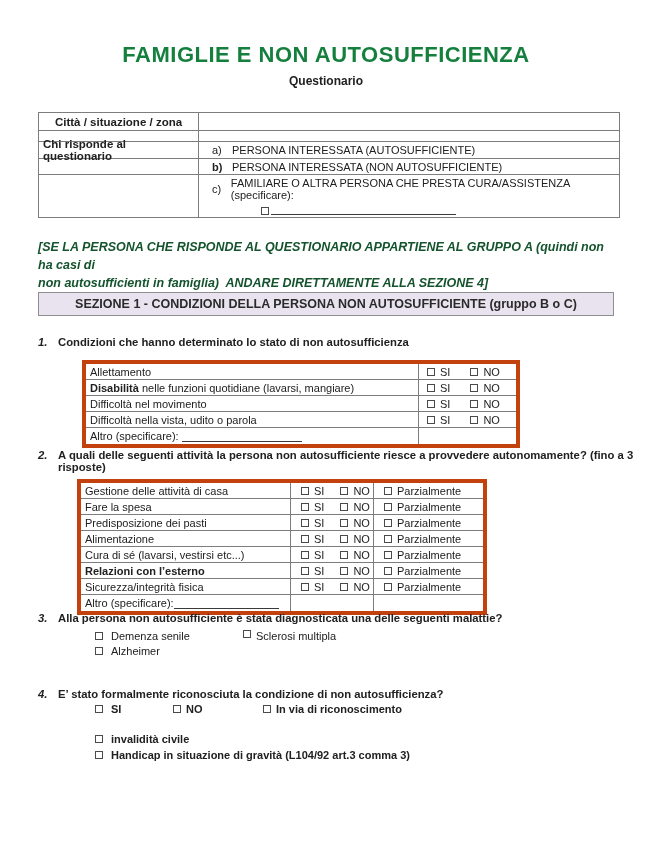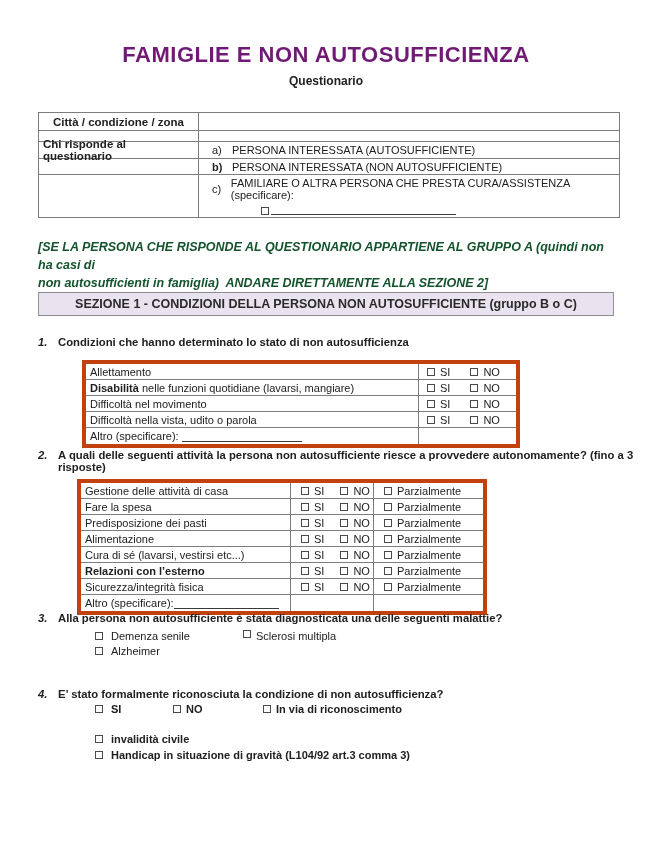--- a/index.html
+++ b/index.html
@@ -2,21 +2,21 @@
 <html><head>
 <meta charset="utf-8">
 <style>
   html,body{margin:0;padding:0;background:#fff;}
   body{width:652px;height:850px;position:relative;overflow:hidden;
        font-family:"Liberation Sans",sans-serif;color:#212121;font-size:11px;}
   .abs{position:absolute;}
   .bold{font-weight:bold;}
   .prew{white-space:pre-wrap;}
 
-  #title{top:42px;left:0;width:652px;text-align:center;font-size:22px;font-weight:bold;letter-spacing:.5px;color:#701a75;}
+  #title{top:42px;left:0;width:652px;text-align:center;font-size:22px;font-weight:bold;letter-spacing:.5px;color:#15803d;}
   #subtitle{top:74px;left:0;width:652px;text-align:center;font-size:12px;font-weight:bold;}
 
   
   #hdr-table{top:112px;left:38px;width:582px;border:1px solid #7d7d7d;box-sizing:border-box;}
   .htr{display:flex;align-items:center;border-bottom:1px solid #7d7d7d;box-sizing:border-box;}
   .htr:last-child{border-bottom:none;}
   .hc1{flex:0 0 160px;border-right:1px solid #7d7d7d;align-self:stretch;display:flex;align-items:center;box-sizing:border-box;padding:0 4px;}
   .hc2{flex:1;padding:0 4px;box-sizing:border-box;}
   .r-city{height:18px;} .r-empty{height:11px;} .r-a{height:17px;} .r-b{height:16px;} .r-c{height:42px;}
   .hc1.center{justify-content:center;}
@@ -78,21 +78,21 @@
 </style>
 </head>
 <body>
 
 <div class="abs" id="title">FAMIGLIE E NON AUTOSUFFICIENZA</div>
 <div class="abs" id="subtitle">Questionario</div>
 
 <div class="abs" id="hdr-table">
   <div class="htr r-city">
     <div class="hc1 center">
-        <span class="hlabel">Città / condizione / zona</span>
+        <span class="hlabel">Città / situazione / zona</span>
       </div>
     <div class="hc2"></div>
   </div>
   <div class="htr r-empty">
     <div class="hc1"></div>
     <div class="hc2"></div>
   </div>
   <div class="htr r-a">
     <div class="hc1">
         <span class="hlabel">Chi risponde al questionario</span>
@@ -119,21 +119,21 @@
       <div class="cline">
         <span class="cb" style="margin-right:2px;"></span>
         <span class="fill" style="width:185px;"></span>
       </div>
     </div>
   </div>
 </div>
 
 <div class="abs" id="note">
   <div class="prew">[SE LA PERSONA CHE RISPONDE AL QUESTIONARIO APPARTIENE AL GRUPPO A (quindi non ha casi di</div>
-  <div class="prew">non autosufficienti in famiglia)  ANDARE DIRETTAMENTE ALLA SEZIONE 2]</div>
+  <div class="prew">non autosufficienti in famiglia)  ANDARE DIRETTAMENTE ALLA SEZIONE 4]</div>
 </div>
 
 <div class="abs" id="section1">
   <span>SEZIONE 1 - CONDIZIONI DELLA PERSONA NON AUTOSUFFICIENTE (gruppo B o C)</span>
 </div>
 
 <div class="abs qhead" id="q1-head">
   <span class="qnum">1.</span>
   <span>Condizioni che hanno determinato lo stato di non autosufficienza</span>
 </div>

